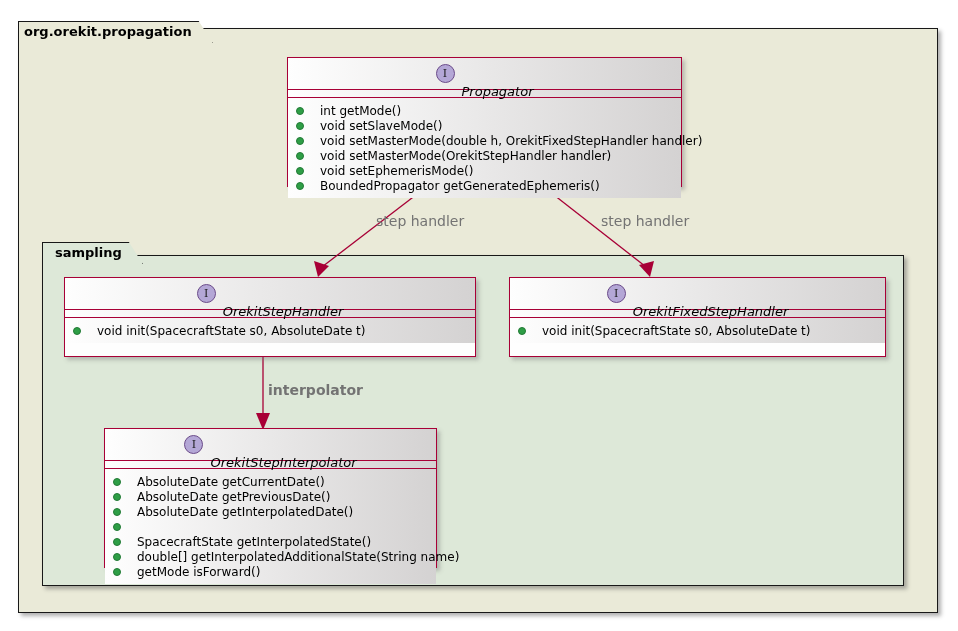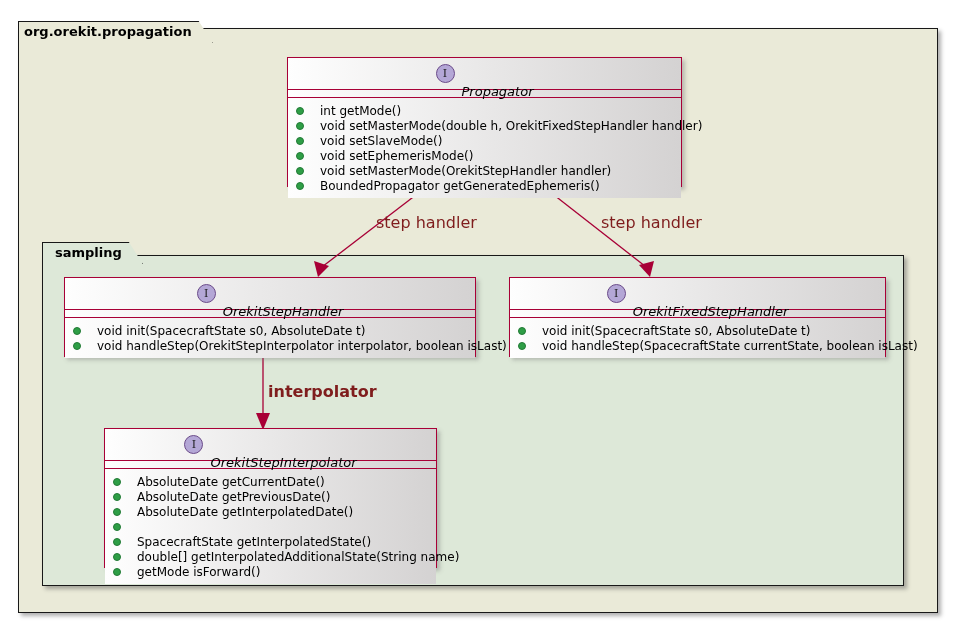--- a/index.html
+++ b/index.html
@@ -124,22 +124,22 @@
   
   #edges {
     position: absolute;
     left: 0; top: 0;
     width: 958px;
     height: 631px;
     pointer-events: none;
   }
   .edge-label {
     position: absolute;
-    font-size: 16px;
-    color: #7f1d1d;
+    font-size: 14px;
+    color: #737373;
     white-space: nowrap;
   }
 </style>
 </head>
 <body>
 
 <div id="canvas">
 
   <div class="pkg" id="pkg-outer" style="left:18px; top:28px; width:920px; height:585px;"></div>
   <div class="pkg-tab" id="tab-outer" style="left:18px; top:21px;">
@@ -173,74 +173,66 @@
       <span class="cls-name">Propagator</span>
     </div>
     <div class="cls-attrs"></div>
     <div class="cls-methods">
       <div class="member">
         <span class="vis-public"></span>
         <span>int getMode()</span>
       </div>
       <div class="member">
         <span class="vis-public"></span>
+        <span>void setSlaveMode()</span>
+      </div>
+      <div class="member">
+        <span class="vis-public"></span>
         <span>void setMasterMode(double h, OrekitFixedStepHandler handler)</span>
       </div>
       <div class="member">
         <span class="vis-public"></span>
-        <span>void setSlaveMode()</span>
+        <span>void setMasterMode(OrekitStepHandler handler)</span>
       </div>
       <div class="member">
         <span class="vis-public"></span>
         <span>void setEphemerisMode()</span>
       </div>
       <div class="member">
         <span class="vis-public"></span>
-        <span>void setMasterMode(OrekitStepHandler handler)</span>
-      </div>
-      <div class="member">
-        <span class="vis-public"></span>
         <span>BoundedPropagator getGeneratedEphemeris()</span>
       </div>
     </div>
   </div>
 
   <div class="cls" style="left:64px; top:277px; width:412px; height:80px;">
     <div class="cls-header">
       <span class="iface-icon">I</span>
       <span class="cls-name">OrekitStepHandler</span>
     </div>
     <div class="cls-attrs"></div>
     <div class="cls-methods">
       <div class="member">
         <span class="vis-public"></span>
         <span>void init(SpacecraftState s0, AbsoluteDate t)</span>
       </div>
-      <div class="member">
-        <span class="vis-public"></span>
-        <span>void handleStep(OrekitStepInterpolator interpolator, boolean isLast)</span>
-      </div>
     </div>
   </div>
 
   <div class="cls" style="left:509px; top:277px; width:377px; height:80px;">
     <div class="cls-header">
       <span class="iface-icon">I</span>
       <span class="cls-name">OrekitFixedStepHandler</span>
     </div>
     <div class="cls-attrs"></div>
     <div class="cls-methods">
       <div class="member">
         <span class="vis-public"></span>
         <span>void init(SpacecraftState s0, AbsoluteDate t)</span>
       </div>
-      <div class="member">
-        <span class="vis-public"></span>
-        <span>void handleStep(SpacecraftState currentState, boolean isLast)</span>
-      </div>
     </div>
   </div>
 
   <div class="cls" style="left:104px; top:428px; width:333px; height:140px;">
     <div class="cls-header">
       <span class="iface-icon">I</span>
       <span class="cls-name">OrekitStepInterpolator</span>
     </div>
     <div class="cls-attrs"></div>
     <div class="cls-methods">

